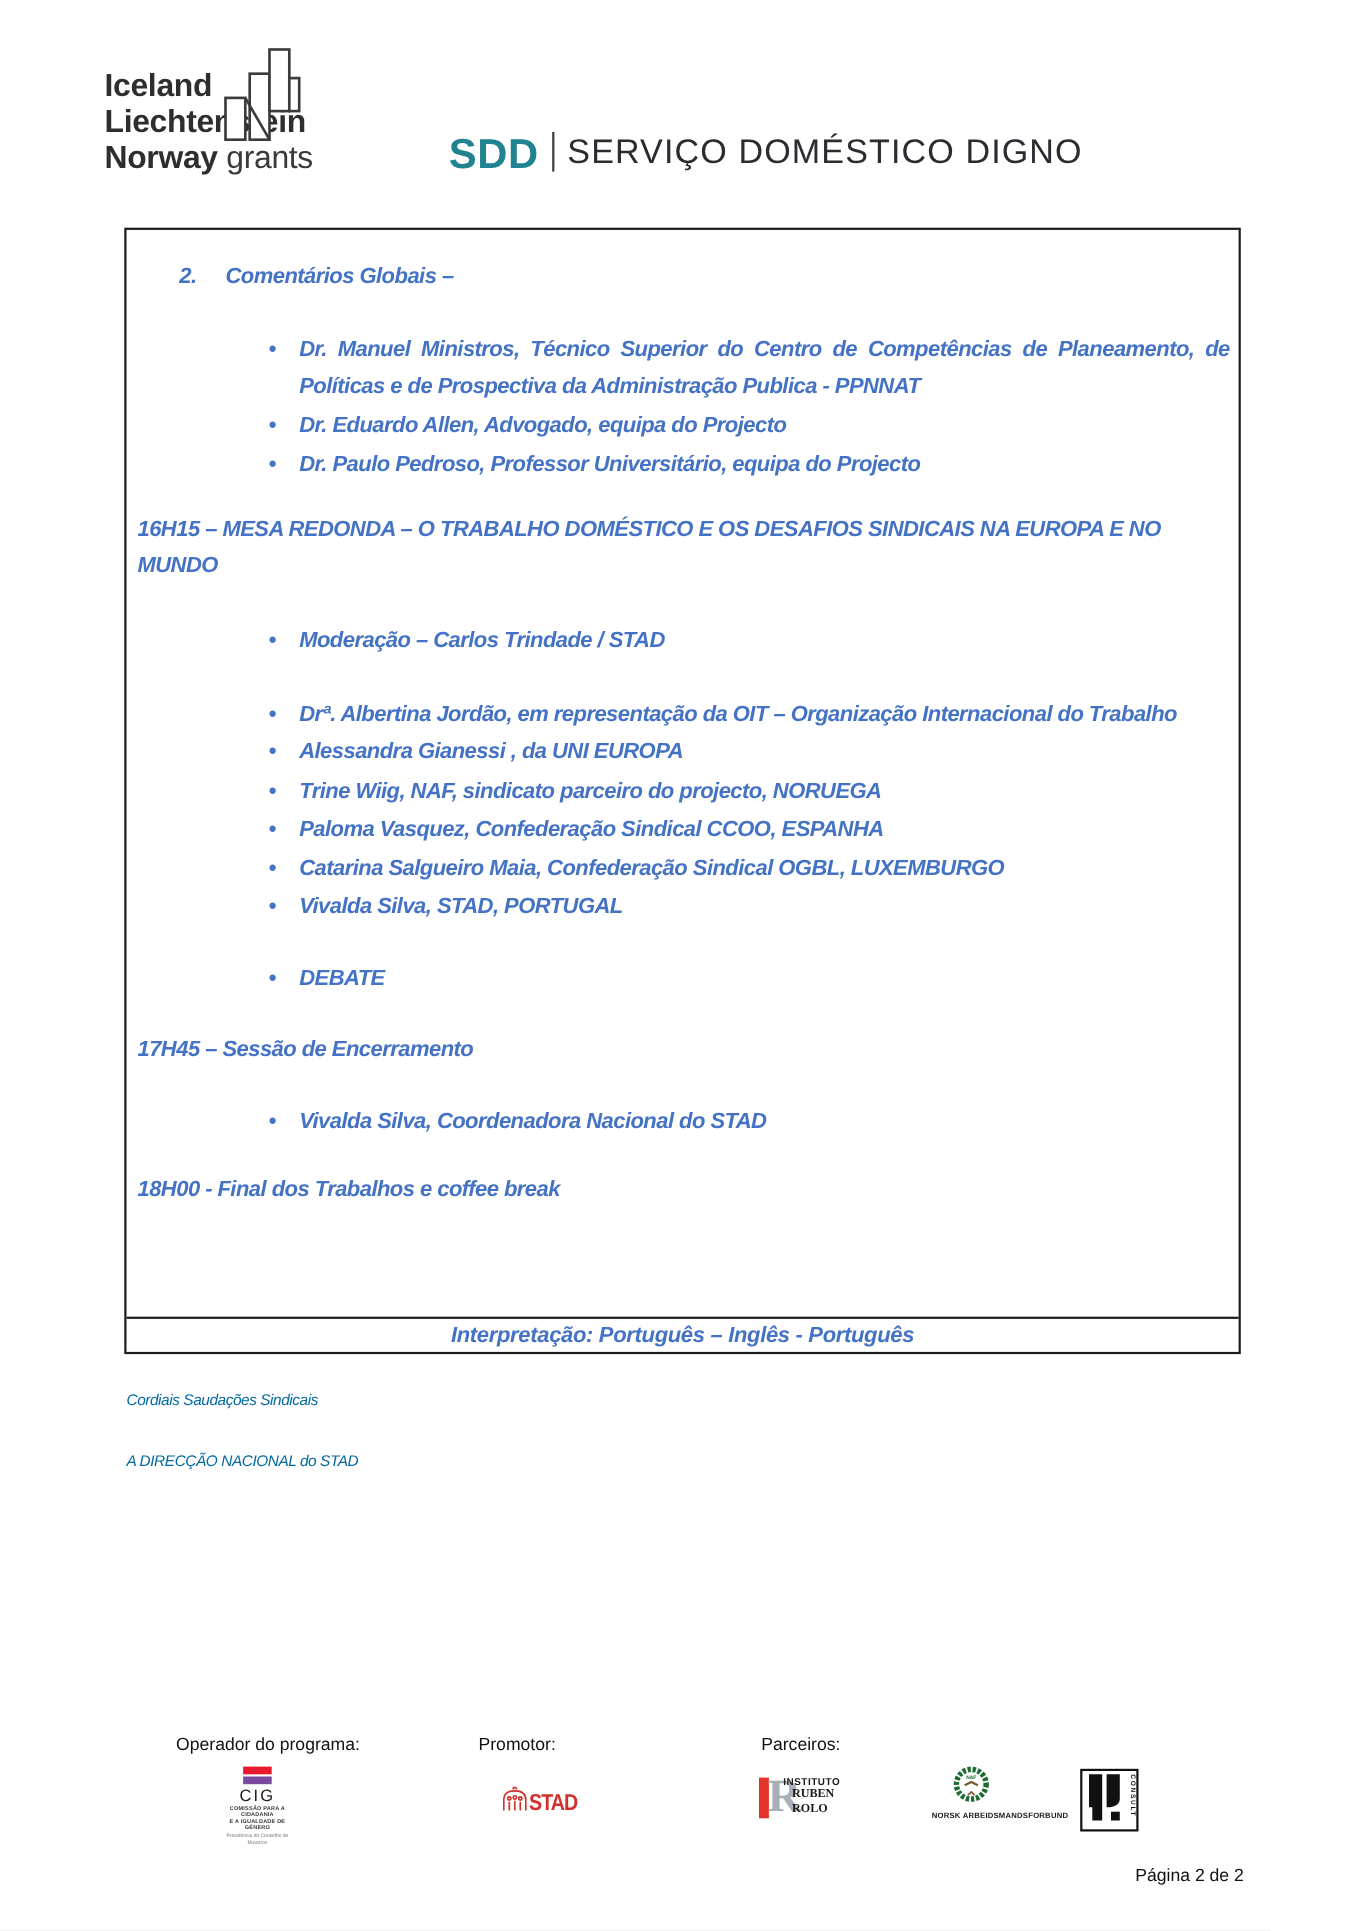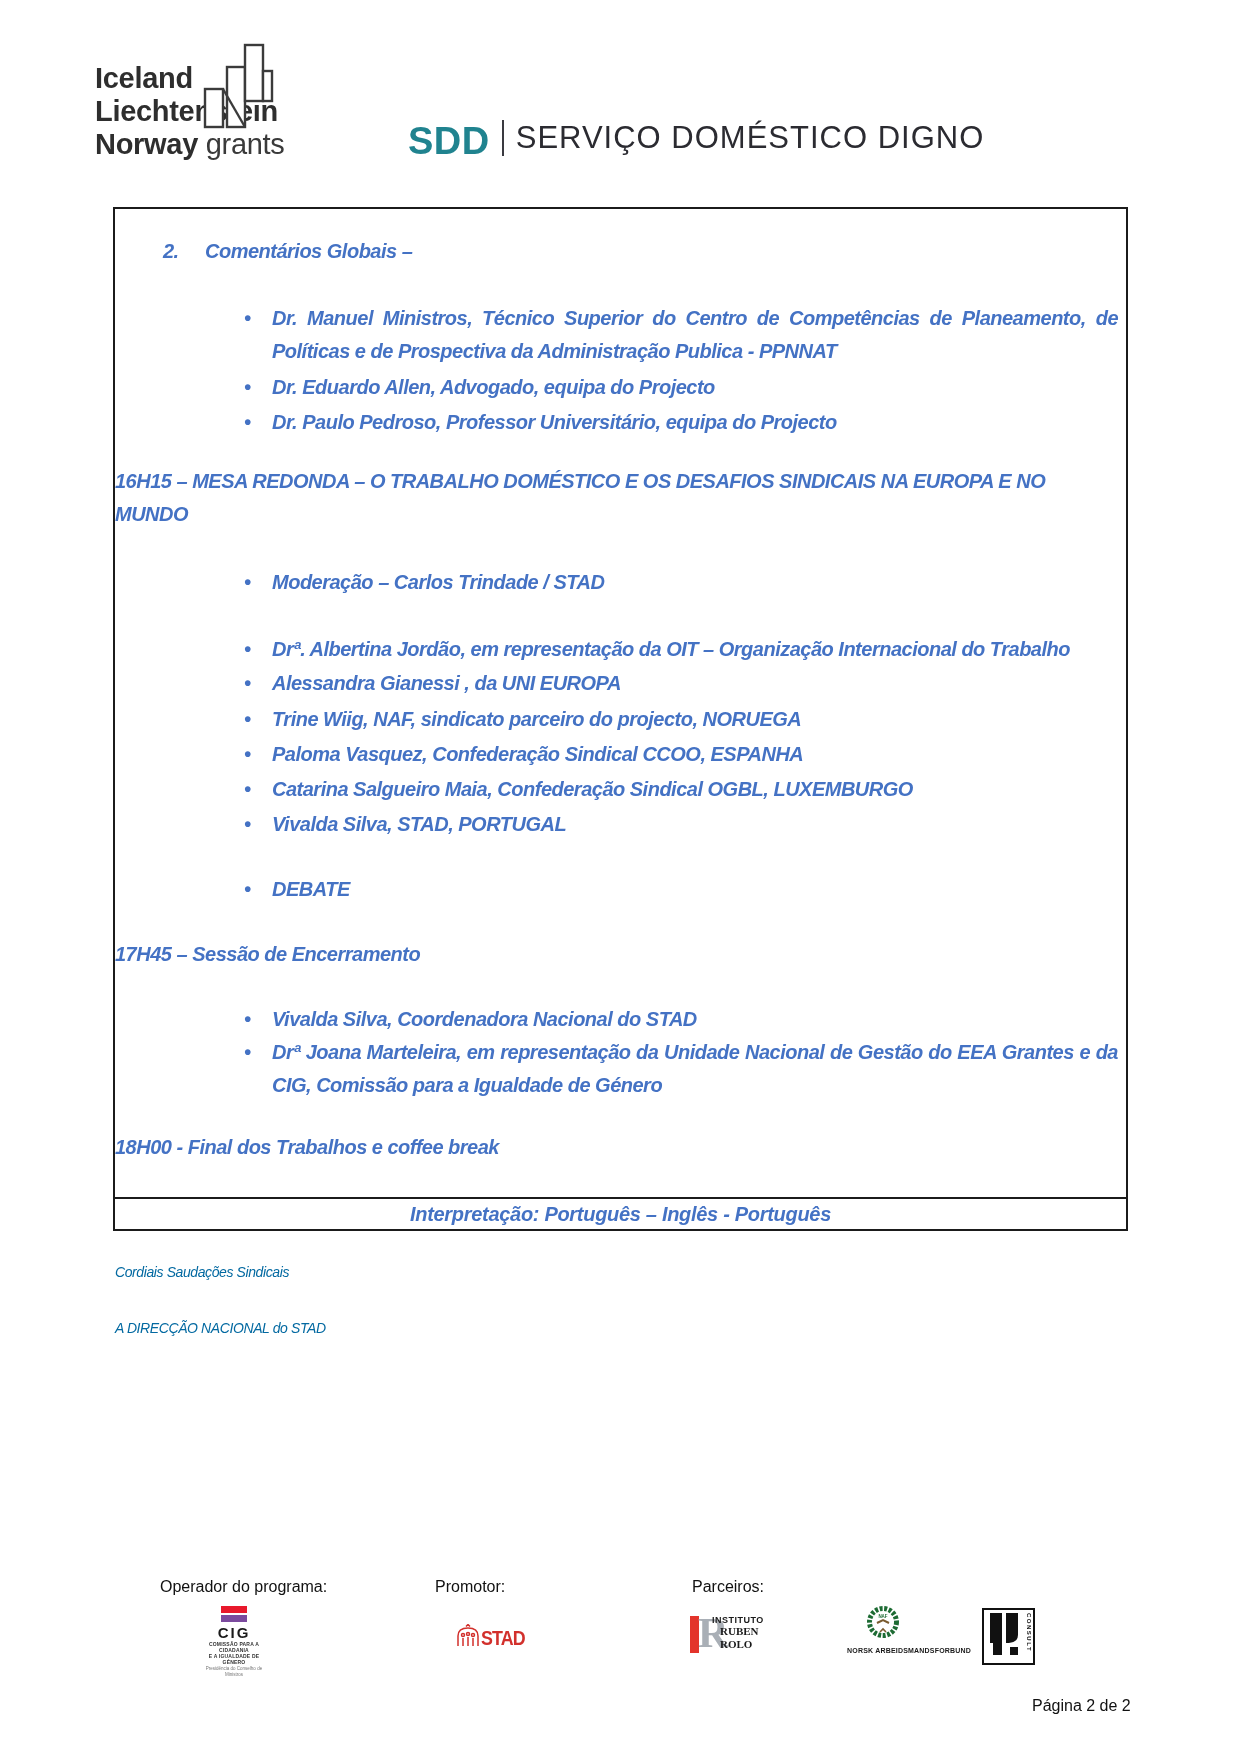--- a/index.html
+++ b/index.html
@@ -20,41 +20,41 @@
   
   .box{
     position:absolute; left:113px; top:207px; width:1015px; height:1024px;
     border:2px solid #1b1b1b; box-sizing:border-box;
     display:flex; flex-direction:column;
     color:#4472C4; font-style:italic; font-weight:bold;
     font-size:20px; line-height:33px; letter-spacing:-0.5px;
   }
   .ag-num{margin-left:48px; display:flex;}
   .ag-num .num{width:42px; flex:none;}
-  .ag-head{margin-left:0; margin-right:10px;}
+  .ag-head{margin-left:10px; margin-right:10px;}
   .ag-bullet{margin-left:127px; margin-right:8px; padding-left:30px; position:relative;}
   .ag-bullet::before{content:"\2022"; position:absolute; left:2px; top:0;}
   .just{text-align:justify;}
   .interp{
     margin-top:auto; border-top:2px solid #1b1b1b;
     text-align:center; line-height:30px; letter-spacing:-0.3px;
   }
   
   .closing-1,.closing-2{
     position:absolute; left:115px; color:#0369a1;
     font-style:italic; font-weight:normal; font-size:14px; letter-spacing:-0.4px;
   }
   .closing-1{top:1264px;} .closing-2{top:1320px;}
   
   .flabel{position:absolute; top:1578px; font-size:16px; color:#111;}
   .flabel.op{left:160px;} .flabel.pr{left:435px;} .flabel.pa{left:692px;}
   .cig{position:absolute; left:197px; top:1606px; width:74px; text-align:center;}
   .cig .bar{width:26px; height:7px; margin:0 auto 2px auto;}
   .cig .bar.red{background:#E8192C;} .cig .bar.purple{background:#7B4A9E;}
-  .cig .name{font-size:15px; font-weight:bold; color:#1a1a1a; letter-spacing:2px; line-height:17px; margin-top:2px;}
+  .cig .name{font-size:15px; font-weight:normal; color:#1a1a1a; letter-spacing:2px; line-height:17px; margin-top:2px;}
   .cig .tiny{font-size:5px; font-weight:bold; color:#333; line-height:6px; letter-spacing:0.2px;}
   .cig .tiny2{font-size:4.5px; color:#777; line-height:6px; margin-top:1px;}
   .stad{position:absolute; left:455px; top:1624px; display:flex; align-items:center;}
   .stad .sname{font-size:21px; font-weight:bold; color:#D2302C; letter-spacing:-1px; transform:scaleX(0.85); transform-origin:left center;}
   .irr{position:absolute; left:690px; top:1612px; width:80px; height:44px;}
   .irr .rbar{position:absolute; left:0; top:4px; width:9px; height:37px; background:#E3342B;}
   .irr .bigR{position:absolute; left:8px; top:0px; font-family:"Liberation Serif", serif; font-size:42px; font-weight:bold; color:#A9AFB6; line-height:42px;}
   .irr .t1{position:absolute; left:22px; top:3px; font-size:9px; font-weight:bold; color:#1a1a1a; letter-spacing:0.5px;}
   .irr .t2{position:absolute; left:30px; top:13px; font-family:"Liberation Serif", serif; font-size:11px; font-weight:bold; color:#1a1a1a;}
   .irr .t3{position:absolute; left:30px; top:26px; font-family:"Liberation Serif", serif; font-size:11px; font-weight:bold; color:#1a1a1a;}
@@ -104,21 +104,20 @@
     <div class="ag-bullet" style="margin-top:35px">Moderação – Carlos Trindade / STAD</div>
     <div class="ag-bullet just" style="margin-top:34px">Drª. Albertina Jordão, em representação da OIT – Organização Internacional do Trabalho</div>
     <div class="ag-bullet" style="margin-top:1px">Alessandra Gianessi , da UNI EUROPA</div>
     <div class="ag-bullet" style="margin-top:3px">Trine Wiig, NAF, sindicato parceiro do projecto, NORUEGA</div>
     <div class="ag-bullet" style="margin-top:2px">Paloma Vasquez, Confederação Sindical CCOO, ESPANHA</div>
     <div class="ag-bullet" style="margin-top:2px">Catarina Salgueiro Maia, Confederação Sindical OGBL, LUXEMBURGO</div>
     <div class="ag-bullet" style="margin-top:2px">Vivalda Silva, STAD, PORTUGAL</div>
     <div class="ag-bullet" style="margin-top:32px">DEBATE</div>
     <div class="ag-head" style="margin-top:32px">17H45 – Sessão de Encerramento</div>
     <div class="ag-bullet" style="margin-top:32px">Vivalda Silva, Coordenadora Nacional do STAD</div>
-    <div class="ag-bullet just" style="margin-top:0px">Drª Joana Marteleira, em representação da Unidade Nacional de Gestão do EEA Grantes e da CIG, Comissão para a Igualdade de Género</div>
     <div class="ag-head" style="margin-top:29px">18H00 - Final dos Trabalhos e coffee break</div>
     <div class="interp">Interpretação: Português – Inglês - Português</div>
   </div>
 
   <div class="closing-1">Cordiais Saudações Sindicais</div>
   <div class="closing-2">A DIRECÇÃO NACIONAL do STAD</div>
 
   <div class="flabel op">Operador do programa:</div>
   <div class="flabel pr">Promotor:</div>
   <div class="flabel pa">Parceiros:</div>

